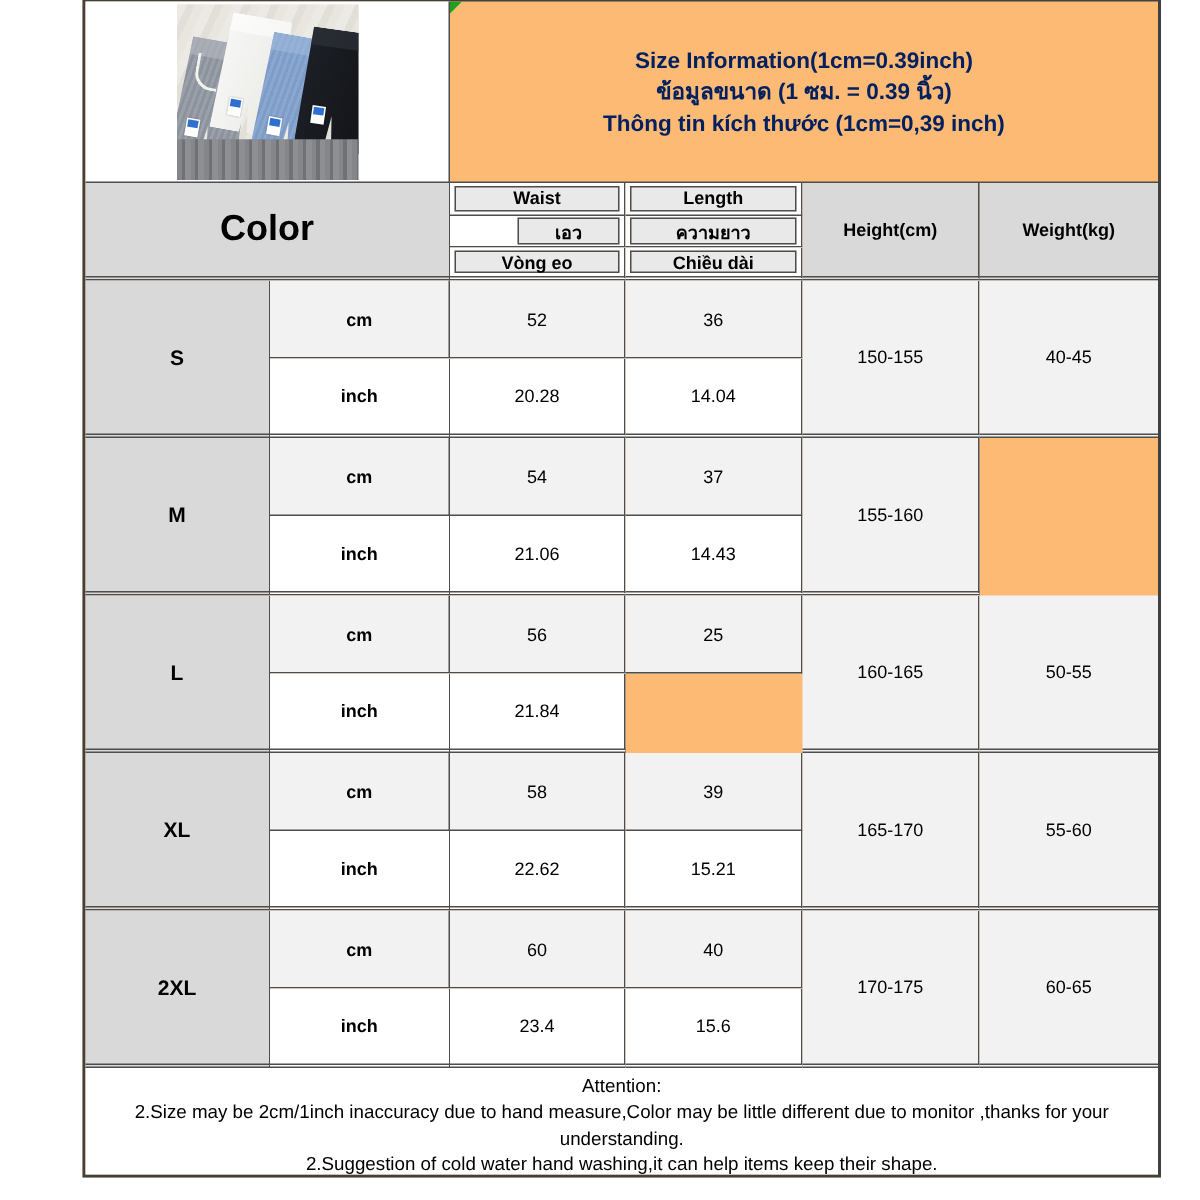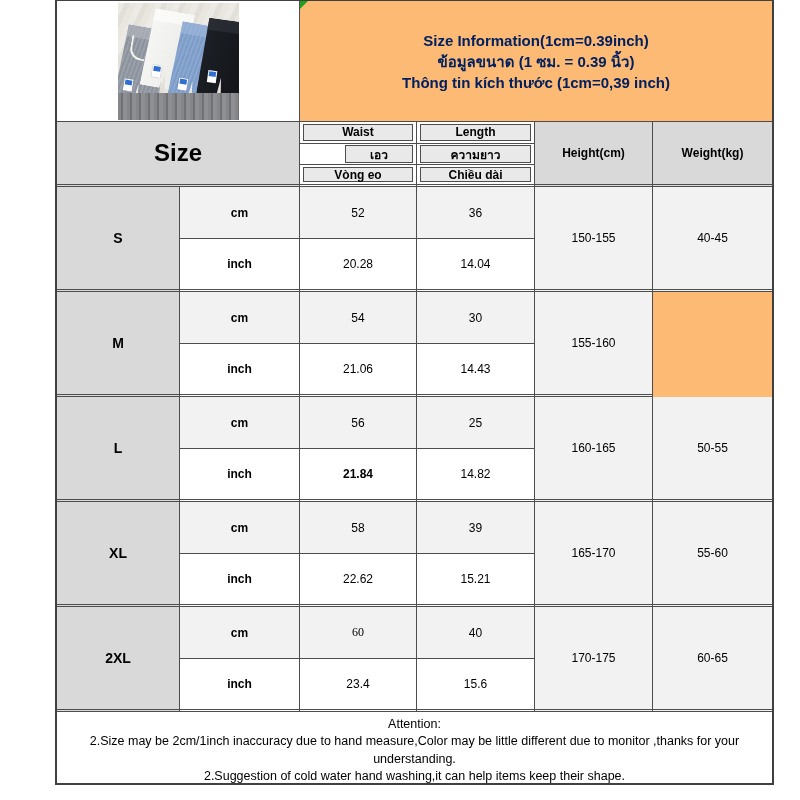--- a/index.html
+++ b/index.html
@@ -112,21 +112,21 @@
     </div>
   </div>
 
   <div class="cell last-col title-cell" style="grid-column:3/7;grid-row:1;">
     <div class="green-tri"></div>
     <div>Size Information(1cm=0.39inch)</div>
     <div>ข้อมูลขนาด (1 ซม. = 0.39 นิ้ว)</div>
     <div>Thông tin kích thước (1cm=0,39 inch)</div>
   </div>
 
-  <div class="cell gray size-hdr block-sep" style="grid-column:1/3;grid-row:2/5;">Size</div>
+  <div class="cell gray size-hdr block-sep" style="grid-column:1/3;grid-row:2/5;">Color</div>
 
   <div class="cell hdr-wrap" style="grid-column:3;grid-row:2;">
     <div class="hdr-box">Waist</div>
   </div>
   <div class="cell hdr-wrap" style="grid-column:4;grid-row:2;">
     <div class="hdr-box">Length</div>
   </div>
   <div class="cell hdr-wrap" style="grid-column:3;grid-row:3;padding-left:42px;">
     <div class="hdr-box">เอว</div>
   </div>
@@ -149,49 +149,48 @@
   <div class="cell lite val" style="grid-column:4;grid-row:5;">36</div>
   <div class="cell white bold block-sep" style="grid-column:2;grid-row:6;">inch</div>
   <div class="cell white val block-sep" style="grid-column:3;grid-row:6;">20.28</div>
   <div class="cell white val block-sep" style="grid-column:4;grid-row:6;">14.04</div>
   <div class="cell lite val block-sep" style="grid-column:5;grid-row:5/7;">150-155</div>
   <div class="cell lite val last-col block-sep" style="grid-column:6;grid-row:5/7;">40-45</div>
 
   <div class="cell gray size-letter block-sep" style="grid-column:1;grid-row:7/9;">M</div>
   <div class="cell lite bold" style="grid-column:2;grid-row:7;">cm</div>
   <div class="cell lite val" style="grid-column:3;grid-row:7;">54</div>
-  <div class="cell lite val" style="grid-column:4;grid-row:7;">30</div>
+  <div class="cell lite val" style="grid-column:4;grid-row:7;">37</div>
   <div class="cell white bold block-sep" style="grid-column:2;grid-row:8;">inch</div>
   <div class="cell white val block-sep" style="grid-column:3;grid-row:8;">21.06</div>
   <div class="cell white val block-sep" style="grid-column:4;grid-row:8;">14.43</div>
   <div class="cell lite val block-sep" style="grid-column:5;grid-row:7/9;">155-160</div>
 
   <div class="cell gray size-letter block-sep" style="grid-column:1;grid-row:9/11;">L</div>
   <div class="cell lite bold" style="grid-column:2;grid-row:9;">cm</div>
   <div class="cell lite val" style="grid-column:3;grid-row:9;">56</div>
   <div class="cell lite val" style="grid-column:4;grid-row:9;">25</div>
   <div class="cell white bold block-sep" style="grid-column:2;grid-row:10;">inch</div>
-  <div class="cell white val block-sep" style="grid-column:3;grid-row:10;font-weight:bold;">21.84</div>
-  <div class="cell white val block-sep" style="grid-column:4;grid-row:10;">14.82</div>
+  <div class="cell white val block-sep" style="grid-column:3;grid-row:10;">21.84</div>
   <div class="cell lite val block-sep" style="grid-column:5;grid-row:9/11;">160-165</div>
   <div class="cell lite val last-col block-sep" style="grid-column:6;grid-row:9/11;">50-55</div>
 
   <div class="cell gray size-letter block-sep" style="grid-column:1;grid-row:11/13;">XL</div>
   <div class="cell lite bold" style="grid-column:2;grid-row:11;">cm</div>
   <div class="cell lite val" style="grid-column:3;grid-row:11;">58</div>
   <div class="cell lite val" style="grid-column:4;grid-row:11;">39</div>
   <div class="cell white bold block-sep" style="grid-column:2;grid-row:12;">inch</div>
   <div class="cell white val block-sep" style="grid-column:3;grid-row:12;">22.62</div>
   <div class="cell white val block-sep" style="grid-column:4;grid-row:12;">15.21</div>
   <div class="cell lite val block-sep" style="grid-column:5;grid-row:11/13;">165-170</div>
   <div class="cell lite val last-col block-sep" style="grid-column:6;grid-row:11/13;">55-60</div>
 
   <div class="cell gray size-letter block-sep" style="grid-column:1;grid-row:13/15;">2XL</div>
   <div class="cell lite bold" style="grid-column:2;grid-row:13;">cm</div>
-  <div class="cell lite val" style="grid-column:3;grid-row:13;font-family:Liberation Serif, serif;">60</div>
+  <div class="cell lite val" style="grid-column:3;grid-row:13;">60</div>
   <div class="cell lite val" style="grid-column:4;grid-row:13;">40</div>
   <div class="cell white bold block-sep" style="grid-column:2;grid-row:14;">inch</div>
   <div class="cell white val block-sep" style="grid-column:3;grid-row:14;">23.4</div>
   <div class="cell white val block-sep" style="grid-column:4;grid-row:14;">15.6</div>
   <div class="cell lite val block-sep" style="grid-column:5;grid-row:13/15;">170-175</div>
   <div class="cell lite val last-col block-sep" style="grid-column:6;grid-row:13/15;">60-65</div>
 
   <div class="cell attention" style="grid-row:15;">
     <div>Attention:</div>
     <div class="wrapline">2.Size may be 2cm/1inch inaccuracy due to hand measure,Color may be little different due to monitor ,thanks for your understanding.</div>

